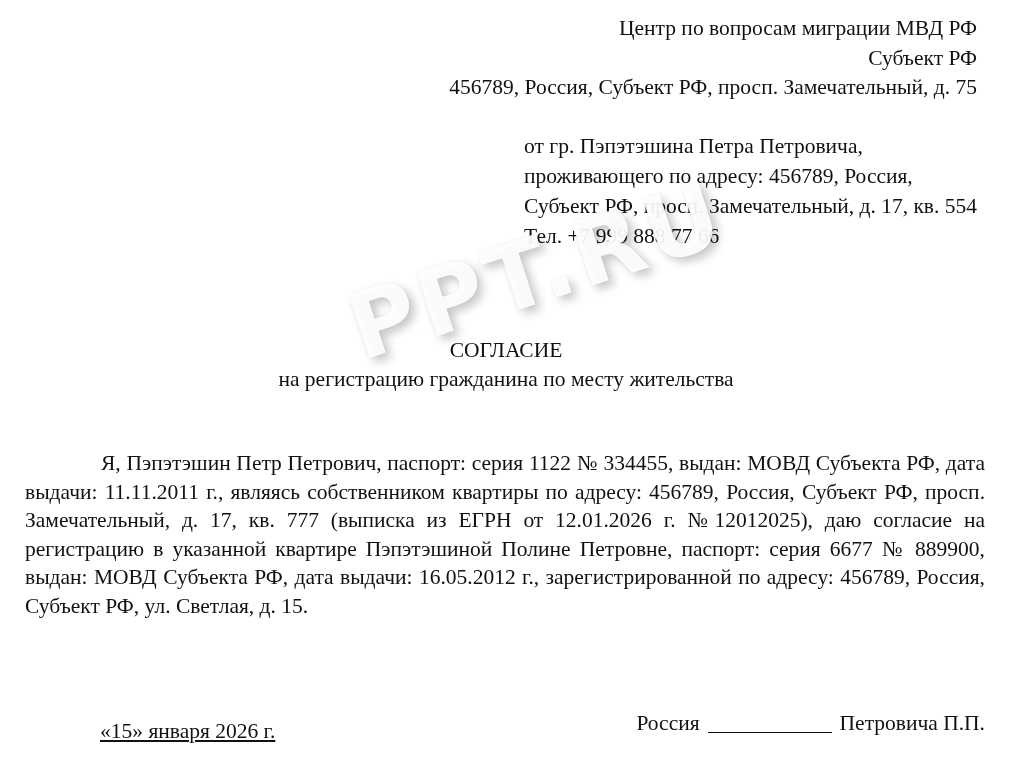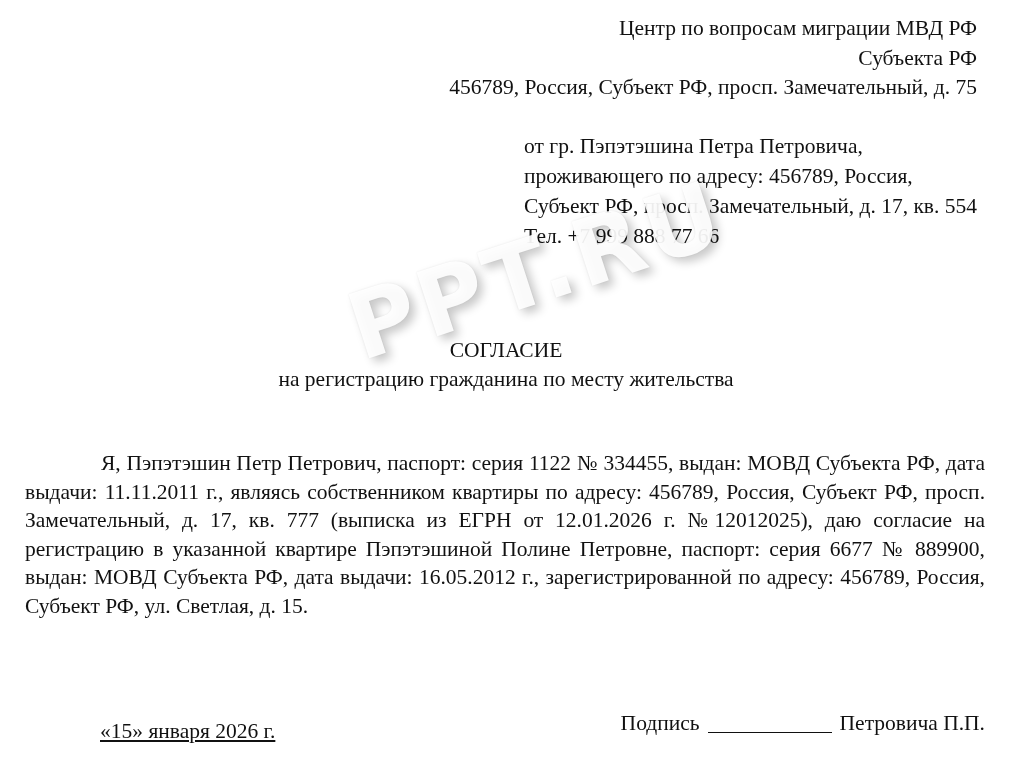--- a/index.html
+++ b/index.html
@@ -28,39 +28,39 @@
                text-shadow: 4px 6px 10px rgba(0,0,0,0.22), 0 0 2px rgba(0,0,0,0.08);
                pointer-events: none; white-space: nowrap; }
 </style>
 </head>
 <body>
 
 <div class="page">
 
   <div class="addressee">
     <div>Центр по вопросам миграции МВД РФ</div>
-    <div>Субъекта РФ</div>
+    <div>Субъект РФ</div>
     <div>456789, Россия, Субъект РФ, просп. Замечательный, д. 75</div>
   </div>
 
   <div class="sender">
     <div>от гр. Пэпэтэшина Петра Петровича,</div>
     <div>проживающего по адресу: 456789, Россия,</div>
     <div>Субъект РФ, просп. Замечательный, д. 17, кв. 554</div>
     <div>Тел. +7 999 888 77 66</div>
   </div>
 
   <div class="title-block">
     <div class="t1">СОГЛАСИЕ</div>
     <div>на регистрацию гражданина по месту жительства</div>
   </div>
 
   <div class="body-text">Я, Пэпэтэшин Петр Петрович, паспорт: серия 1122 № 334455, выдан: МОВД Субъекта РФ, дата выдачи: 11.11.2011 г., являясь собственником квартиры по адресу: 456789, Россия, Субъект РФ, просп. Замечательный, д. 17, кв. 777 (выписка из ЕГРН от 12.01.2026 г. №12012025), даю согласие на регистрацию в указанной квартире Пэпэтэшиной Полине Петровне, паспорт: серия 6677 № 889900, выдан: МОВД Субъекта РФ, дата выдачи: 16.05.2012 г., зарегистрированной по адресу: 456789, Россия, Субъект РФ, ул. Светлая, д. 15.</div>
 
   <div class="footer">
     <span class="date">«15» января 2026 г.</span>
     <span class="sign">
-      <span>Подпись</span><span class="sign-line"></span><span>Петровича П.П.</span>
+      <span>Россия</span><span class="sign-line"></span><span>Петровича П.П.</span>
     </span>
   </div>
 
   <div class="watermark">PPT.RU</div>
 </div>
 
 </body></html>

